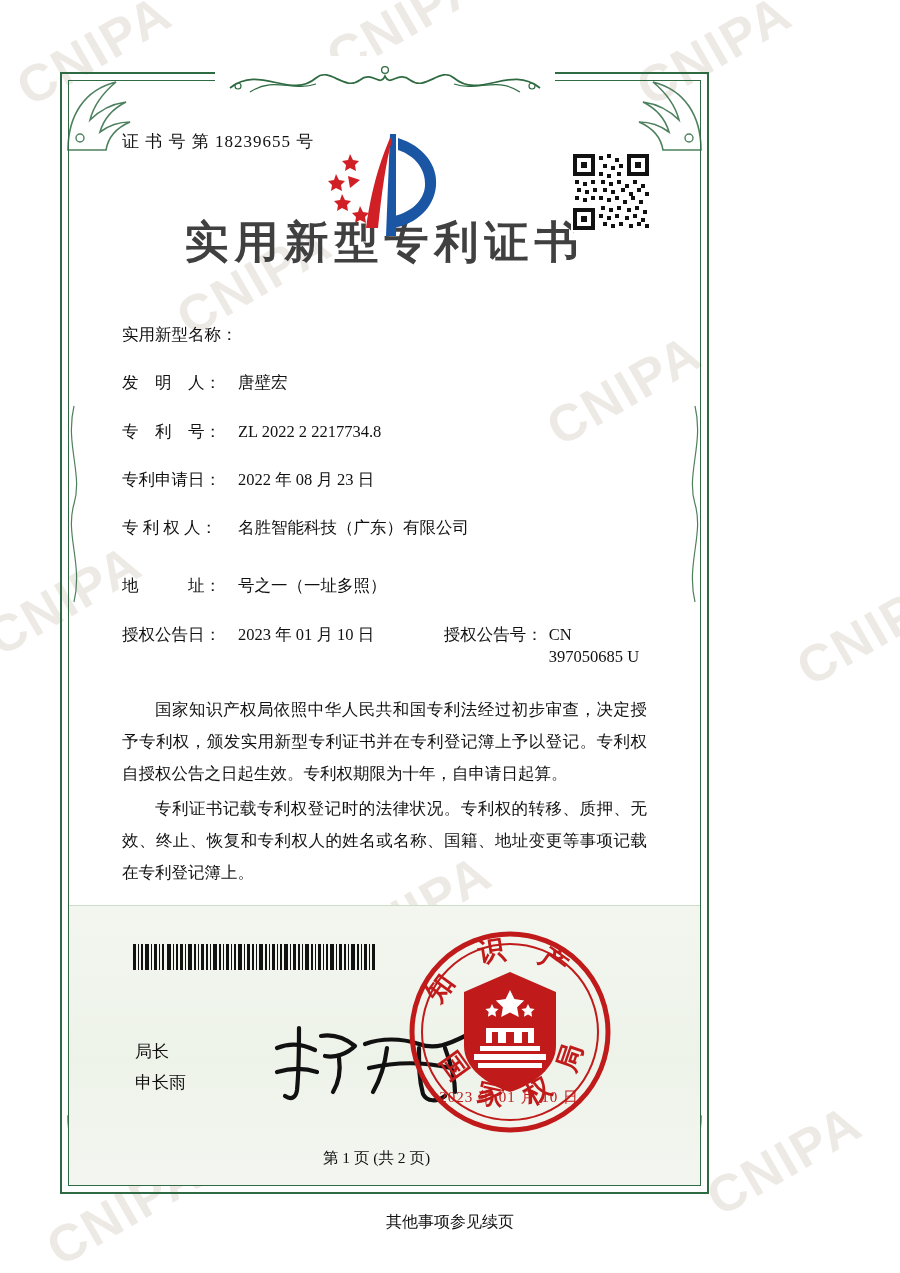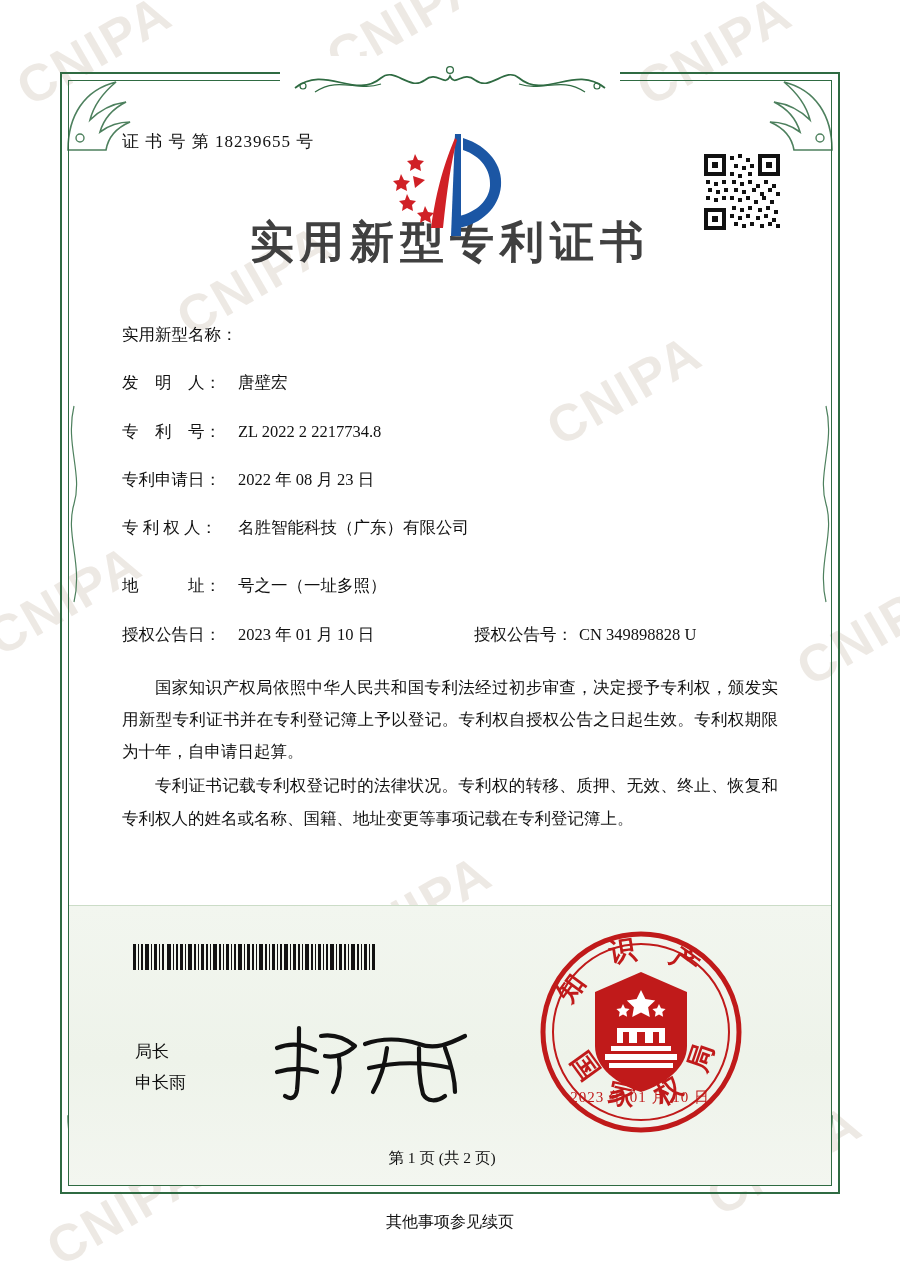--- a/index.html
+++ b/index.html
@@ -29,21 +29,21 @@
     letter-spacing: 2px;
     transform: rotate(-30deg);
     white-space: nowrap;
   }
 
   
   .cert {
     position: absolute;
     left: 60px;
     top: 72px;
-    width: 780px;
+    width: 649px;
     height: 1122px;
     border: 2px solid #2f6b42;
     background: transparent;
     z-index: 1;
   }
   .cert-inner {
     position: absolute;
     inset: 6px;
     border: 1px solid #2f6b42;
   }
@@ -389,21 +389,21 @@
         </div>
       </div>
 
       <div class="field-row two-col">
         <div class="pubdate-left">
           <div class="field-label">授权公告日：</div>
           <div class="field-value">2023 年 01 月 10 日</div>
         </div>
         <div class="pubdate-right">
           <div class="field-label2">授权公告号：</div>
-          <div class="field-value">CN 349898828 U</div>
+          <div class="field-value">CN 397050685 U</div>
         </div>
       </div>
 
     </div>
 
     <div class="paragraphs">
       <p>国家知识产权局依照中华人民共和国专利法经过初步审查，决定授予专利权，颁发实用新型专利证书并在专利登记簿上予以登记。专利权自授权公告之日起生效。专利权期限为十年，自申请日起算。</p>
       <p>专利证书记载专利权登记时的法律状况。专利权的转移、质押、无效、终止、恢复和专利权人的姓名或名称、国籍、地址变更等事项记载在专利登记簿上。</p>
     </div>
 

